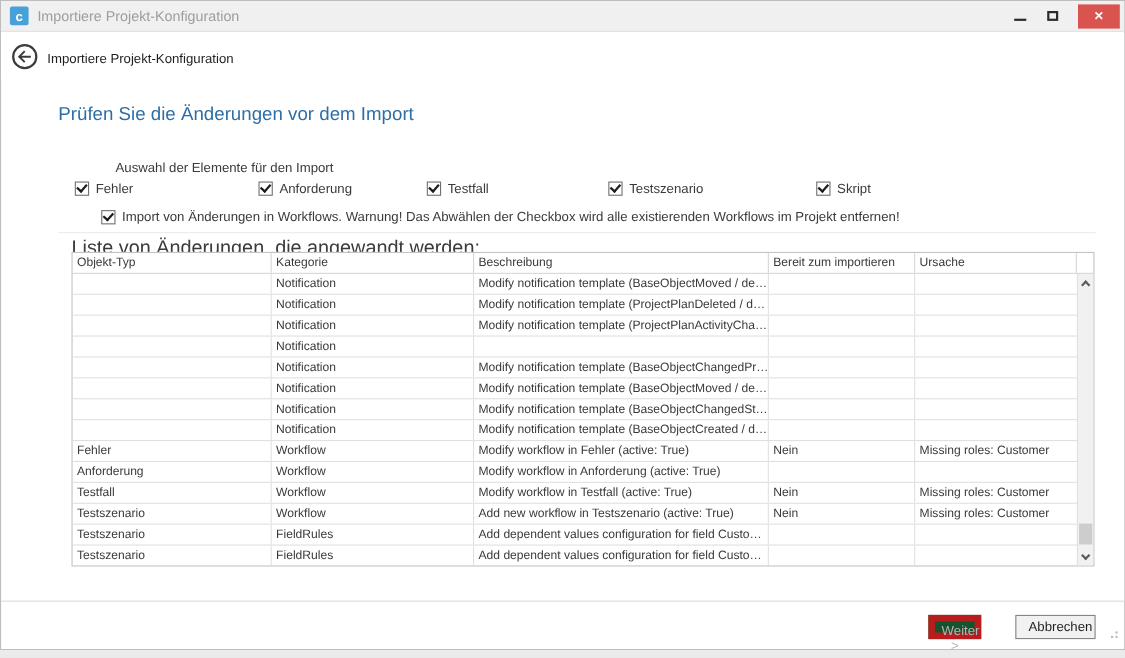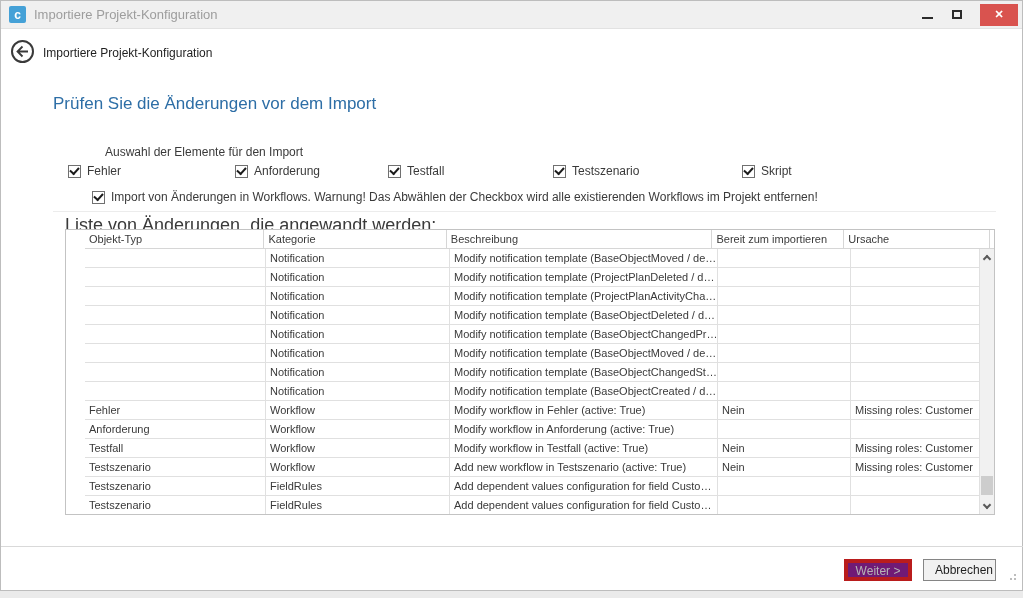--- a/index.html
+++ b/index.html
@@ -29,21 +29,21 @@
   .cb-item{position:absolute;top:92px;display:flex;align-items:center;gap:6px;font-size:12px;color:#3a3a3a;}
   .cb-item.p0{left:55px}.cb-item.p1{left:222px}.cb-item.p2{left:375px}.cb-item.p3{left:540px}.cb-item.p4{left:729px}
   .cb-item.workflow{top:118px;left:55px;margin-left:24px;}
   .cb{width:13px;height:13px;border:1px solid #707070;background:#fff;display:inline-block;position:relative;box-sizing:border-box;flex:0 0 13px;}
   .cb .tick{position:absolute;left:1px;top:1px;width:7px;height:4px;border-left:2px solid #1c1c1c;border-bottom:2px solid #1c1c1c;transform:rotate(-48deg);display:none;}
   .cb.is-checked .tick{display:block;}
   .thin-sep{position:absolute;left:40px;top:139px;width:943px;border-top:1px solid #ececec;}
   .list-label{position:absolute;left:52px;top:143px;font-size:18px;color:#3a3a3a;}
 
   
-  .tbl{position:absolute;left:52px;top:157px;width:930px;height:286px;border:1px solid #c3c3c3;box-sizing:border-box;background:#fff;font-size:11px;color:#3a3a3a;padding-left:19px;}
+  .tbl{position:absolute;left:52px;top:157px;width:930px;height:286px;border:1px solid #c3c3c3;box-sizing:border-box;background:#fff;font-size:11px;color:#3a3a3a;}
   .thead{display:flex;height:19px;border-bottom:1px solid #d6d6d6;box-sizing:border-box;}
   .th{box-sizing:border-box;border-right:1px solid #d6d6d6;padding:3px 0 0 4px;overflow:hidden;white-space:nowrap;}
   .th:nth-child(1){width:181px}.th:nth-child(2){width:184px}.th:nth-child(3){width:268px}
   .th:nth-child(4){width:133px}.th:nth-child(5){width:147px}.th:nth-child(6){flex:1;border-right:none}
   .tbody{position:relative;height:265px;overflow:hidden;}
   .tr{display:flex;height:19px;box-sizing:border-box;border-bottom:1px solid #e0e0e0;width:913px;}
   .td{box-sizing:border-box;border-right:1px solid #e0e0e0;padding:3px 0 0 4px;overflow:hidden;white-space:nowrap;}
   .td:nth-child(1){width:181px}.td:nth-child(2){width:184px}.td:nth-child(3){width:268px}
   .td:nth-child(4){width:133px}.td:nth-child(5){width:147px;border-right:none}
 
@@ -52,21 +52,21 @@
   .sb-btn{position:absolute;left:0;width:100%;height:16px;display:flex;align-items:center;justify-content:center;}
   .sb-btn.up{top:0}.sb-btn.down{bottom:0}
   .chev{width:6px;height:6px;border-left:2px solid #5a5a5a;border-top:2px solid #5a5a5a;box-sizing:border-box;}
   .chev.up{transform:rotate(45deg);margin-top:3px;}
   .chev.down{transform:rotate(225deg);margin-bottom:3px;}
   .sb-thumb{position:absolute;left:1px;right:1px;top:227px;height:19px;background:#cdcdcd;}
 
   
   .footer-sep{position:absolute;left:0;top:545px;width:1023px;border-top:1px solid #d9d9d9;}
   .btn{position:absolute;top:558px;height:22px;font-size:12px;font-family:"Liberation Sans",sans-serif;box-sizing:border-box;cursor:default;}
-  .btn-next{left:843px;width:68px;background:#701a75;border:4px solid #b91c1c;color:#b5b5b5;}
+  .btn-next{left:843px;width:48px;background:#14532d;border:6px solid #b91c1c;color:#b5b5b5;}
   .btn-cancel{left:922px;width:73px;background:#f1f1f1;border:1px solid #858585;color:#1f1f1f;padding-left:11px;}
   .grip{position:absolute;right:6px;bottom:10px;width:2px;height:2px;background:#bdbdbd;box-shadow:0 -4px 0 #bdbdbd,-4px 0 0 #bdbdbd;}
 </style>
 </head>
 <body>
 
 <div class="screen">
   <div class="win">
 
     <div class="titlebar">
@@ -166,21 +166,20 @@
             <div class="tr">
     <div class="td"></div>
     <div class="td">Notification</div>
     <div class="td">Modify notification template (ProjectPlanActivityCha…</div>
     <div class="td"></div>
     <div class="td"></div>
   </div>
             <div class="tr">
     <div class="td"></div>
     <div class="td">Notification</div>
-    <div class="td">Modify notification template (BaseObjectDeleted / d…</div>
     <div class="td"></div>
     <div class="td"></div>
   </div>
             <div class="tr">
     <div class="td"></div>
     <div class="td">Notification</div>
     <div class="td">Modify notification template (BaseObjectChangedPr…</div>
     <div class="td"></div>
     <div class="td"></div>
   </div>

